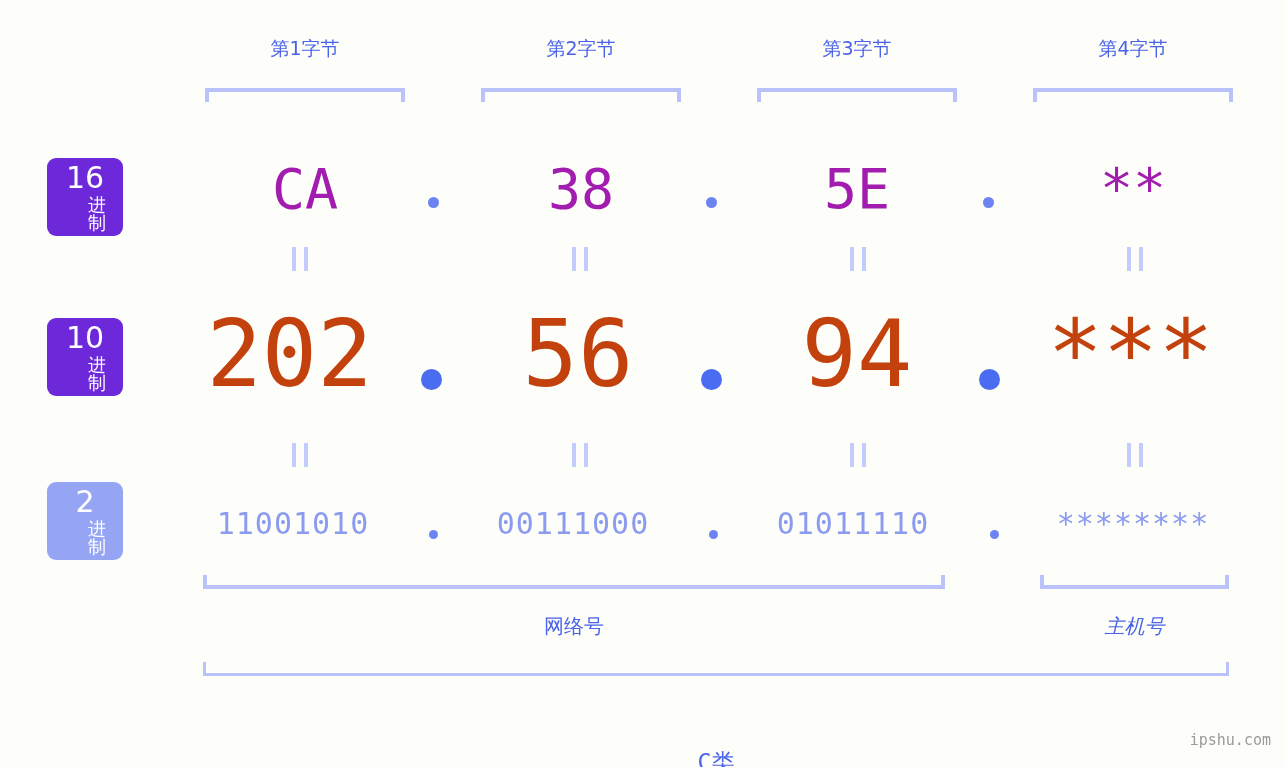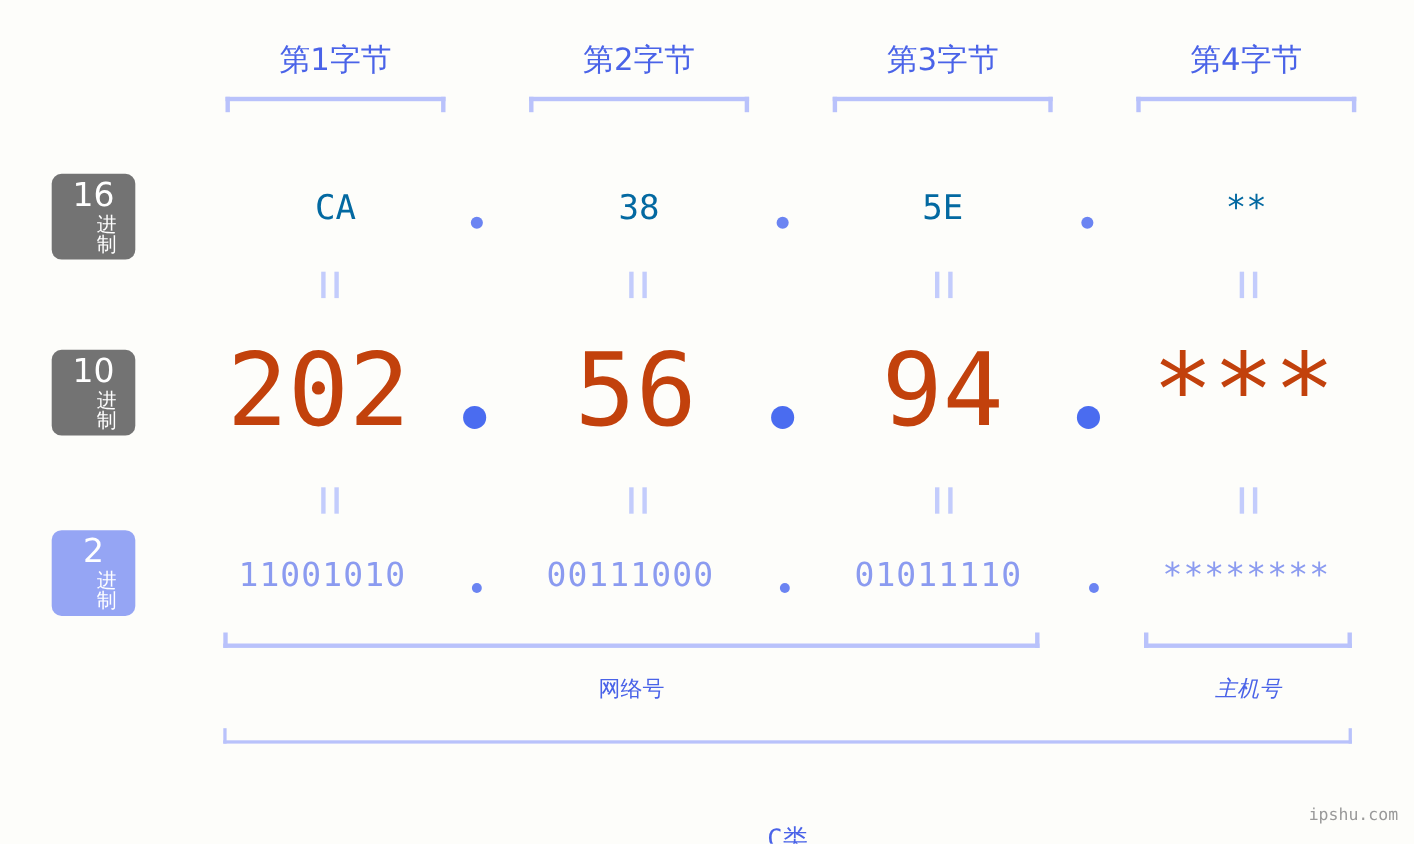--- a/index.html
+++ b/index.html
@@ -13,21 +13,21 @@
     position: relative;
     font-family: "DejaVu Sans", "Liberation Sans", sans-serif;
     overflow: hidden;
   }
 
   
   .byte-label {
     position: absolute;
     top: 36px;
     text-align: center;
-    font-size: 28px;
+    font-size: 19px;
     color: #4a63e8;
     font-family: "DejaVu Sans", "Liberation Sans", sans-serif;
     letter-spacing: 0px;
     white-space: nowrap;
   }
   .byte-bracket {
     position: absolute;
     top: 88px;
     height: 14px;
     border-top: 4px solid #b9c2fb;
@@ -36,21 +36,21 @@
     box-sizing: border-box;
   }
 
   
   .base-badge {
     position: absolute;
     left: 47px;
     width: 76px;
     height: 78px;
     border-radius: 9px;
-    background: #737373;
+    background: #6d28d9;
     color: #ffffff;
     display: flex;
     flex-direction: column;
     align-items: center;
     justify-content: center;
     line-height: 1;
   }
   .base-badge.light { background: #95a5f4; }
   .base-badge .num {
     font-size: 30px;
@@ -65,22 +65,22 @@
   }
 
   
   .cell {
     position: absolute;
     text-align: center;
     white-space: nowrap;
     font-family: "DejaVu Sans Mono", "Liberation Mono", monospace;
   }
   .row-hex .cell {
-    font-size: 31px;
-    color: #0369a1;
+    font-size: 55px;
+    color: #a21caf;
     top: 158px;
     height: 62px;
     line-height: 62px;
   }
   .row-dec .cell {
     font-size: 92px;
     color: #c2410c;
     top: 300px;
     height: 110px;
     line-height: 110px;

